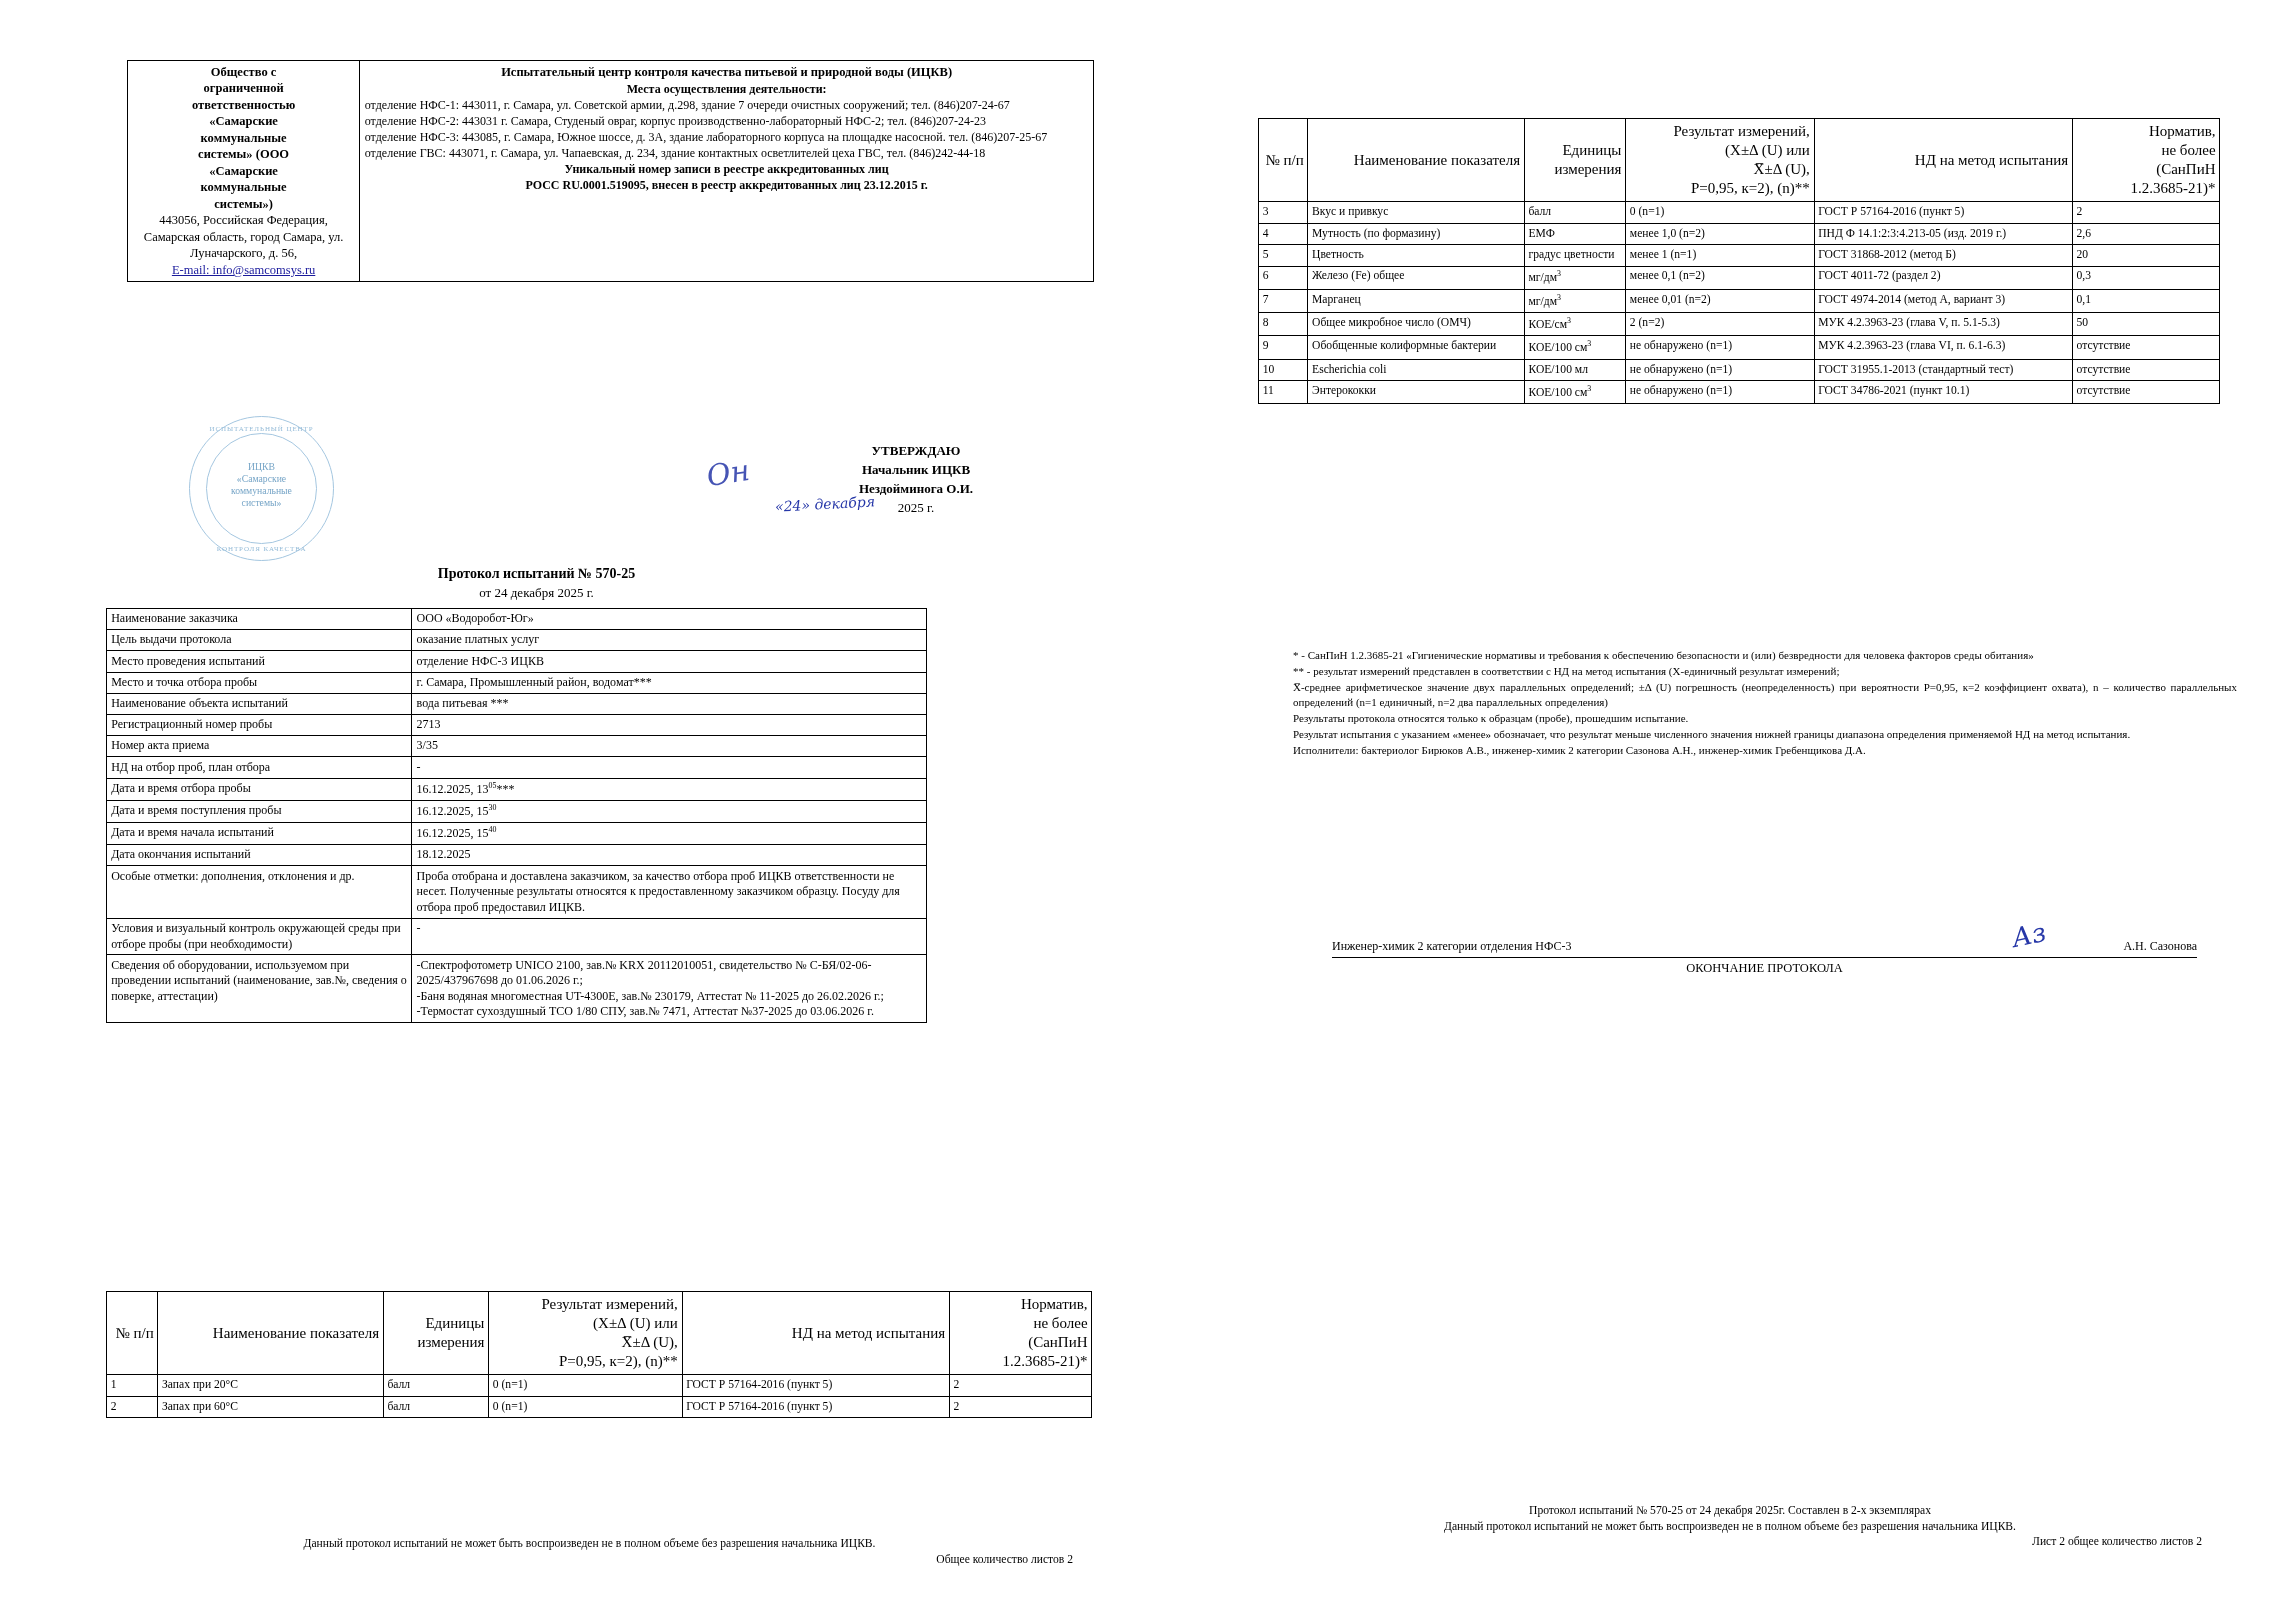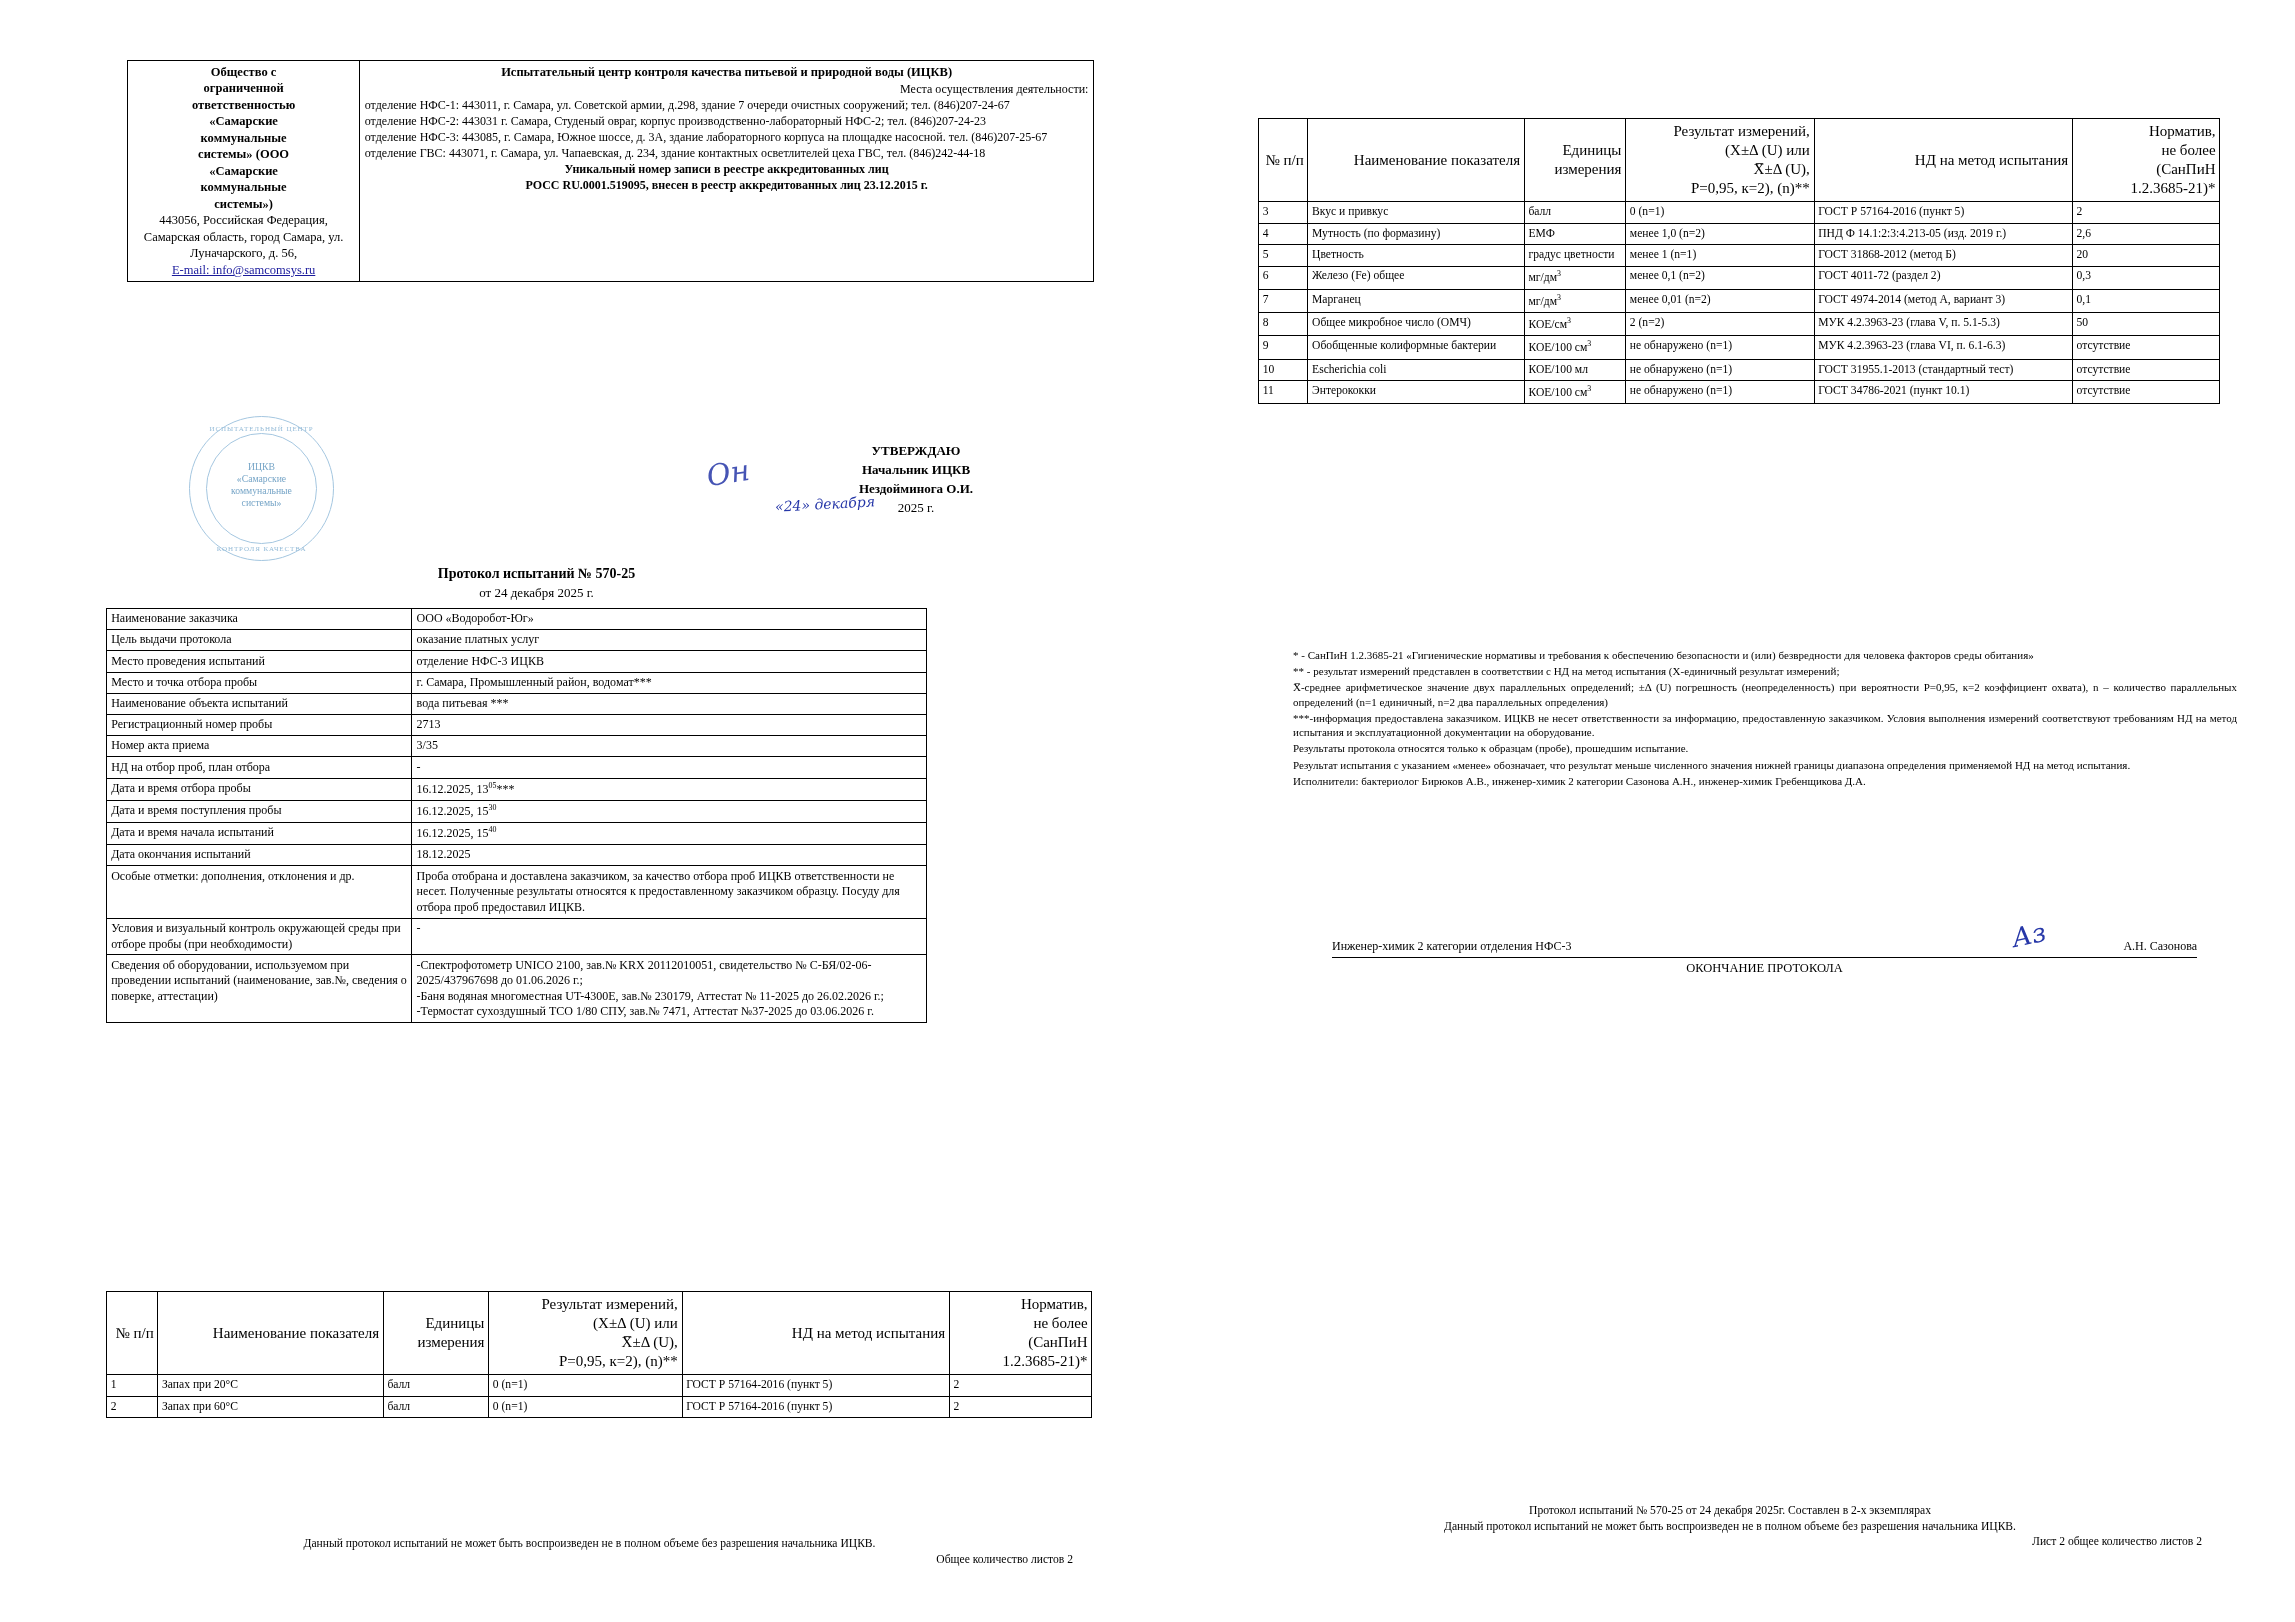--- a/index.html
+++ b/index.html
@@ -47,22 +47,23 @@
   .center-cell {
     font-size: 12px;
     line-height: 1.34;
   }
   .center-cell .t-title {
     text-align: center;
     font-weight: bold;
     font-size: 12.5px;
   }
   .center-cell .t-sub {
-    text-align: right;
+    text-align: center;
     font-size: 12px;
+    font-weight: bold;
   }
   .center-cell p { margin: 0; text-align: justify; }
   .center-cell .boldcenter { text-align: center; font-weight: bold; }
   a.mail, .mail {
     color: #1a1a9c;
     text-decoration: underline;
   }
 
   
   .approve {
@@ -551,21 +552,20 @@
         <td class="c6">отсутствие</td>
       </tr>
     </tbody>
       </table>
   </div>
 
   <div class="notes">
     <p>* - СанПиН 1.2.3685-21 «Гигиенические нормативы и требования к обеспечению безопасности и (или) безвредности для человека факторов среды обитания»</p>
     <p>** - результат измерений представлен в соответствии с НД на метод испытания (Х-единичный результат измерений;</p>
     <p>X̅-среднее арифметическое значение двух параллельных определений; ±Δ (U) погрешность (неопределенность) при вероятности Р=0,95, к=2 коэффициент охвата), n – количество параллельных определений (n=1 единичный, n=2 два параллельных определения)</p>
-    <p>***-информация предоставлена заказчиком. ИЦКВ не несет ответственности за информацию, предоставленную заказчиком. Условия выполнения измерений соответствуют требованиям НД на метод испытания и эксплуатационной документации на оборудование.</p>
     <p>Результаты протокола относятся только к образцам (пробе), прошедшим испытание.</p>
     <p>Результат испытания с указанием «менее» обозначает, что результат меньше численного значения нижней границы диапазона определения применяемой НД на метод испытания.</p>
     <p>Исполнители: бактериолог Бирюков А.В., инженер-химик 2 категории Сазонова А.Н., инженер-химик Гребенщикова Д.А.</p>
   </div>
 
   <div class="signer">
     <div class="row">
       <span>Инженер-химик 2 категории отделения НФС-3</span>
       <span>А.Н. Сазонова</span>
     </div>

